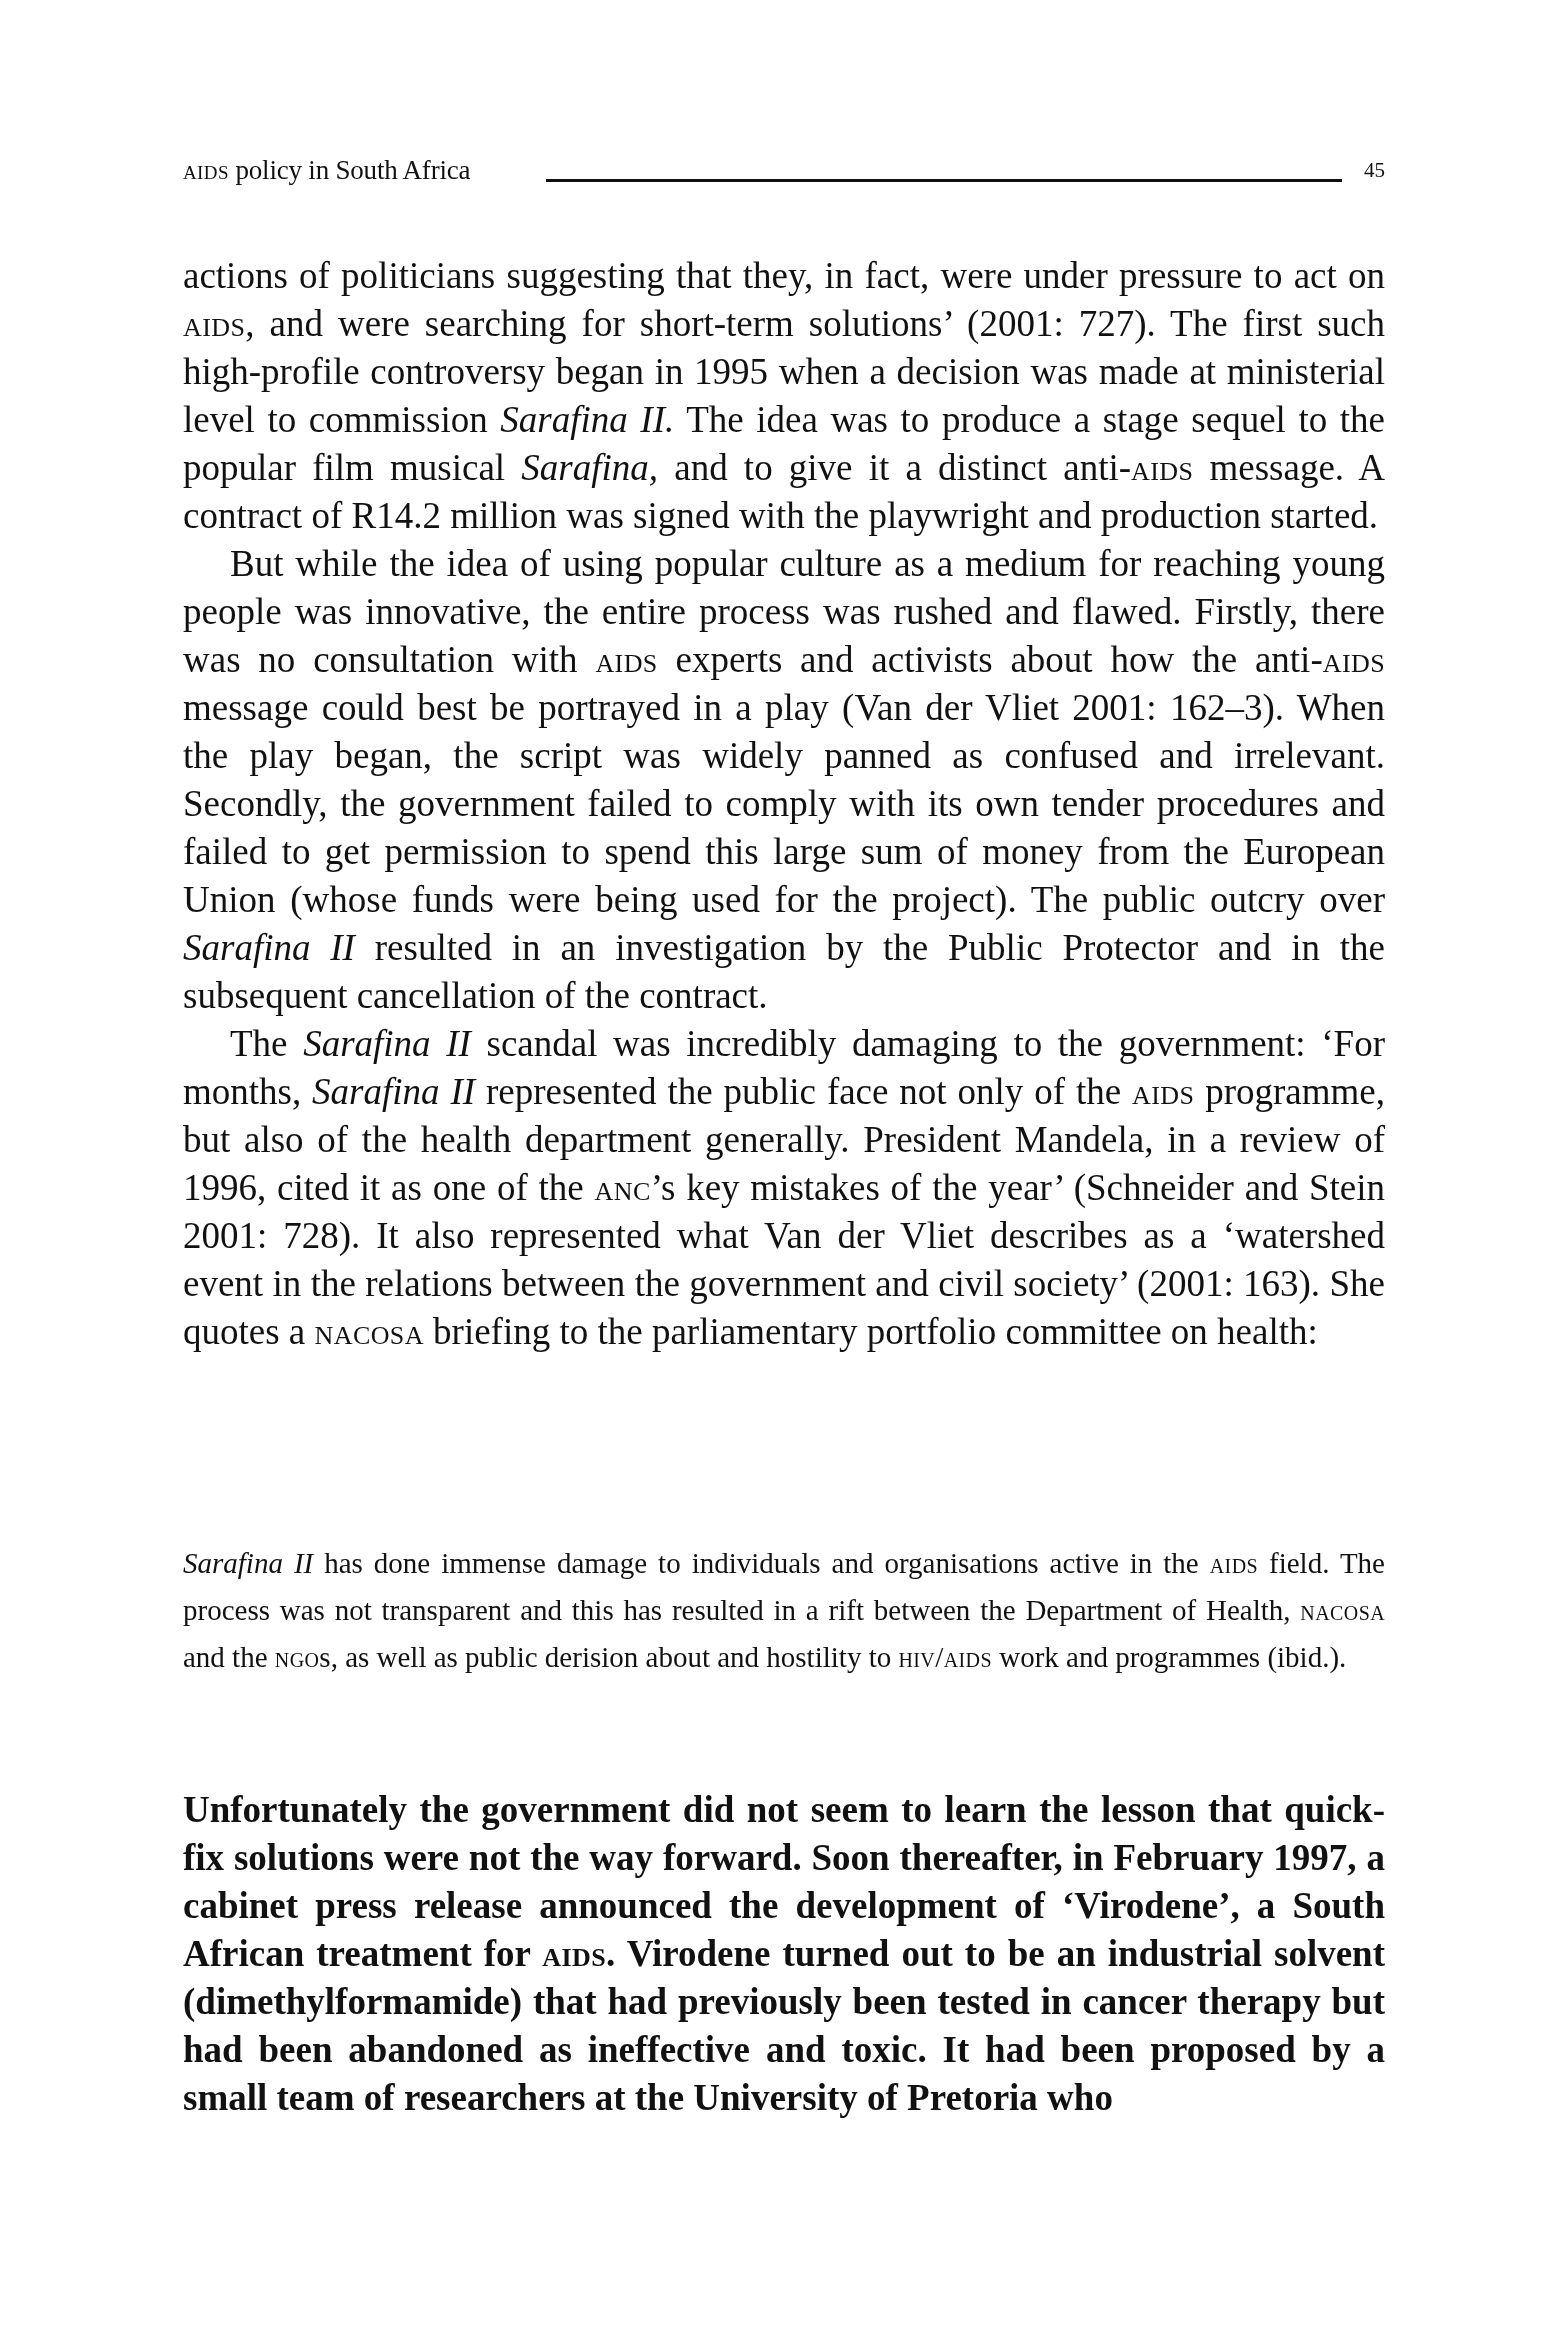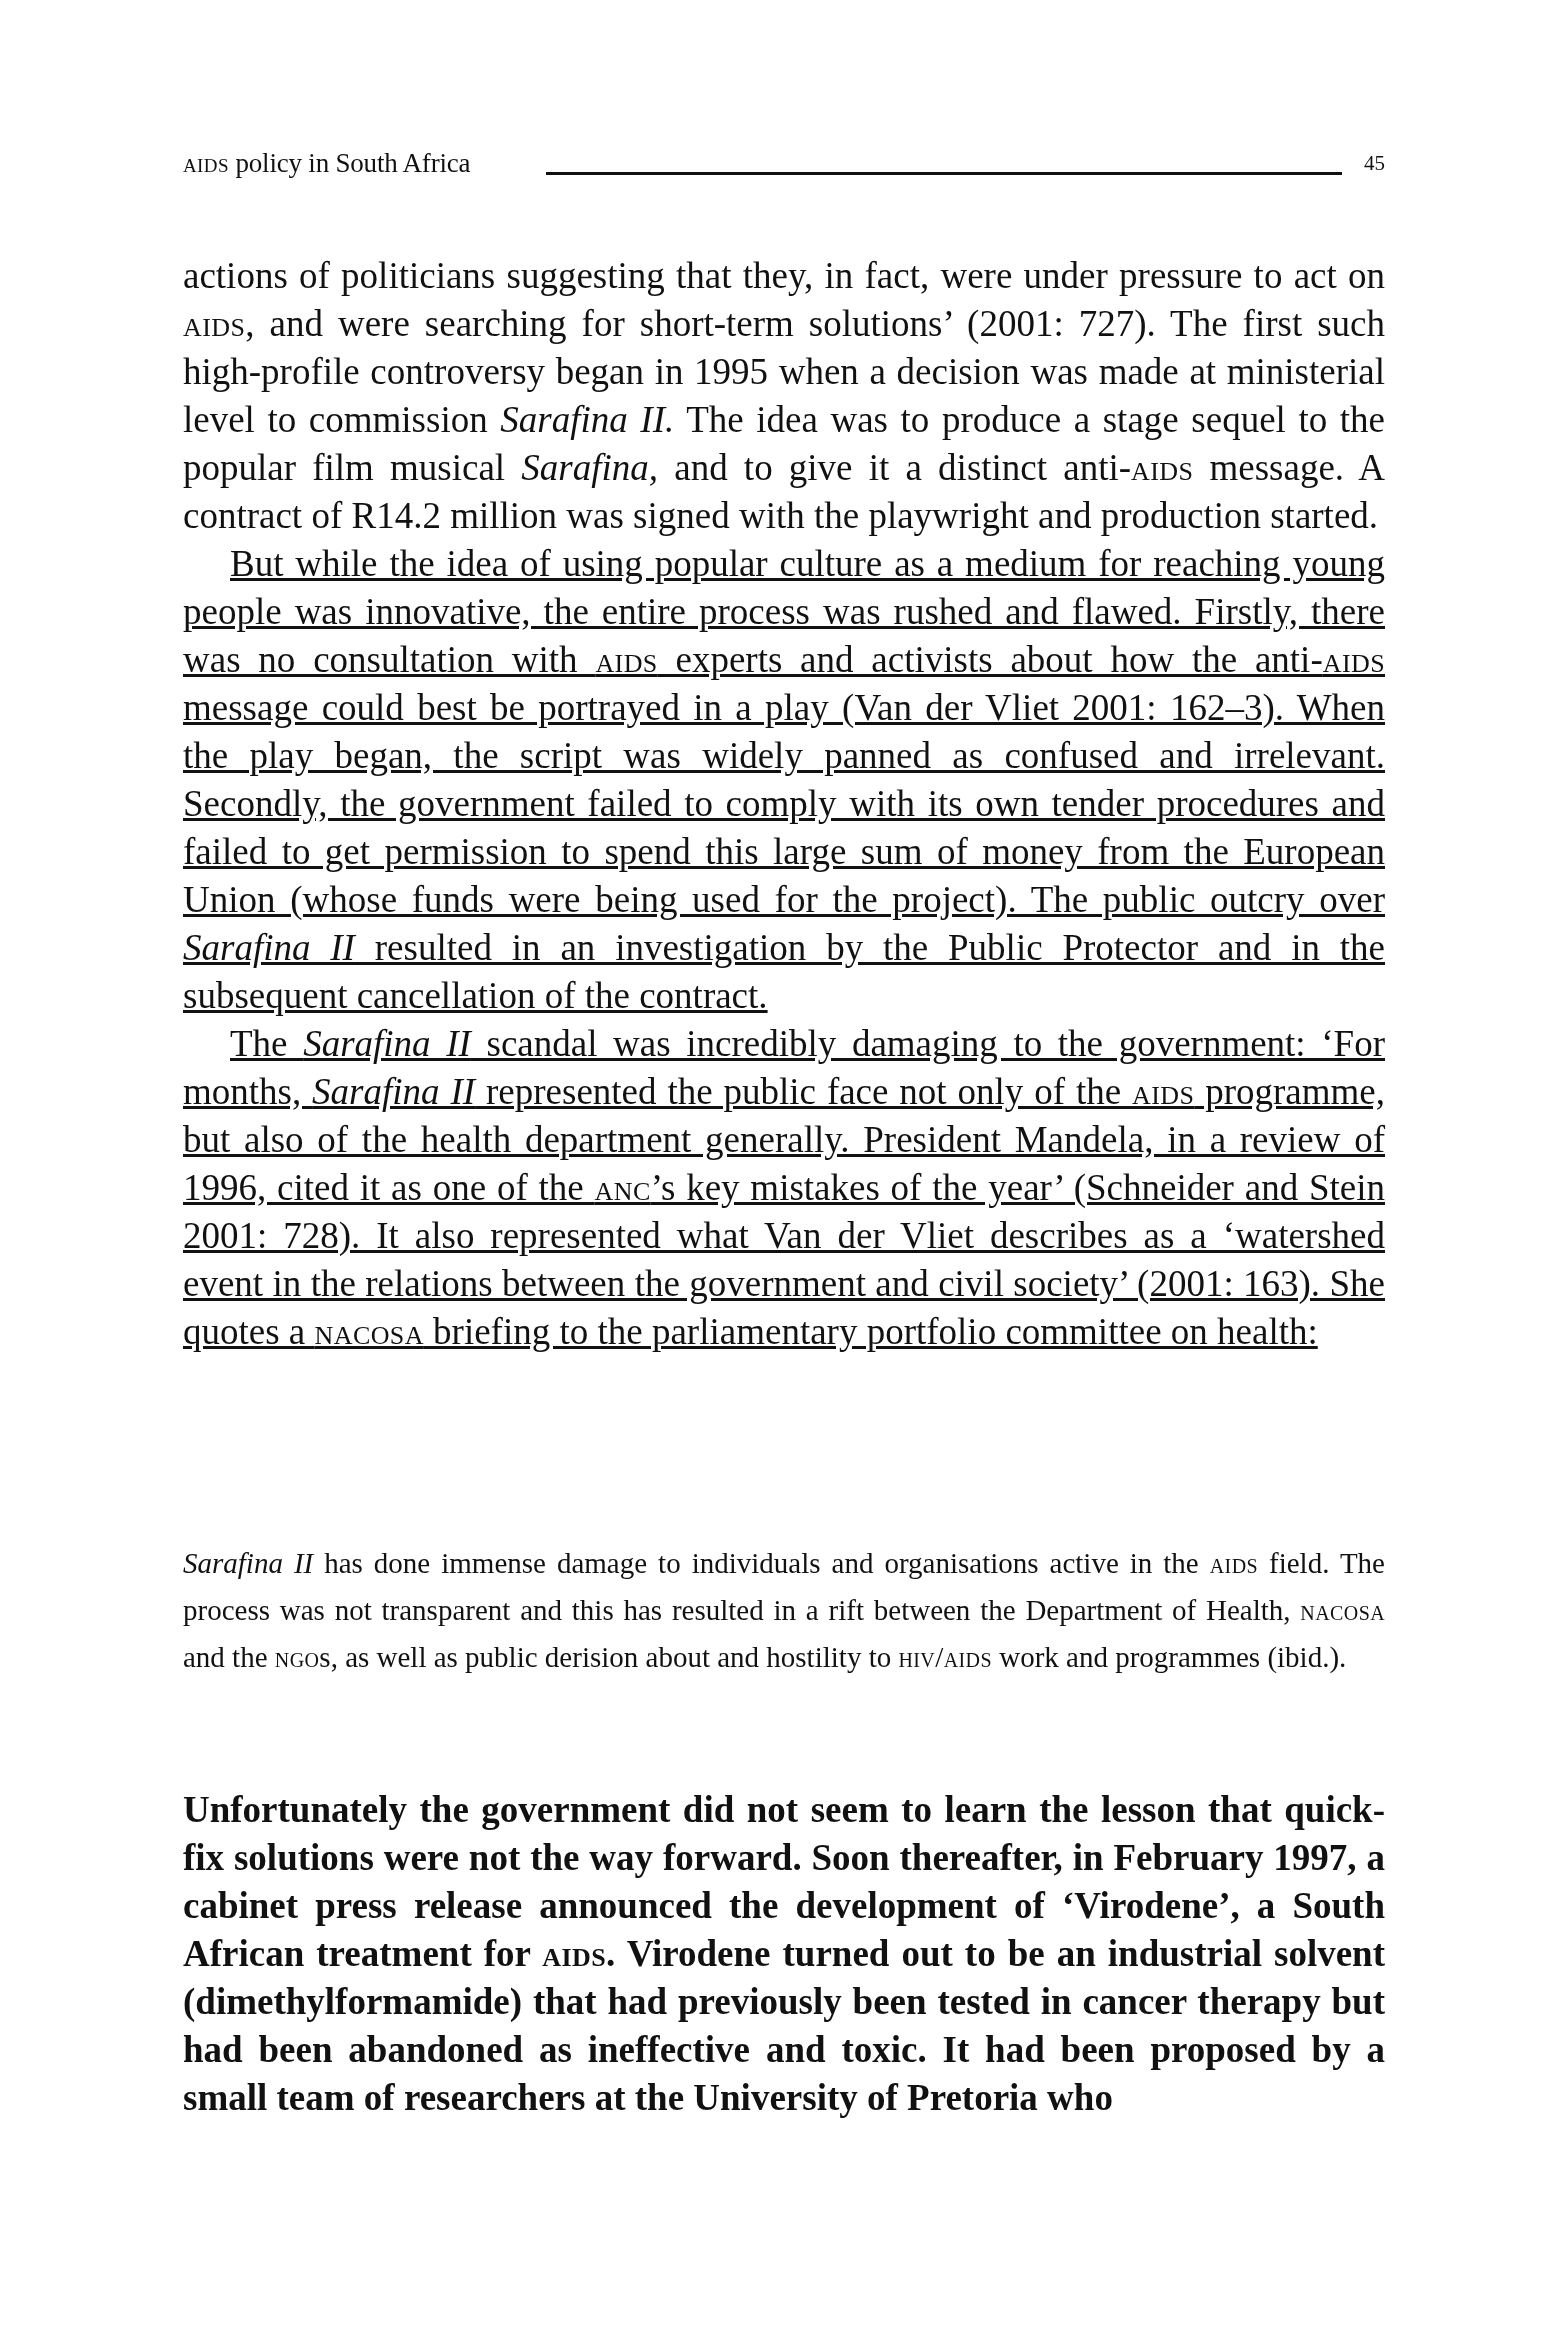--- a/index.html
+++ b/index.html
@@ -1,31 +1,31 @@
 <!DOCTYPE html>
 <html style="font-size:14px"><head>
 <meta charset="utf-8">
 <style>
   html, body { margin: 0; padding: 0; background: #ffffff; }
   body { width: 1561px; height: 2342px; position: relative; overflow: hidden;
          font-family: "Liberation Serif", "DejaVu Serif", serif; color: #111111; }
   .page { position: absolute; left: 183px; top: 0; width: 1202px; }
 
-  .running-head { position: absolute; left: 0; top: 146px; width: 1202px; height: 35px;
+  .running-head { position: absolute; left: 0; top: 153px; width: 1202px; height: 35px;
                   font-size: 27px; line-height: 35px; text-align: right; }
   .running-head .title { position: absolute; left: 0; top: 0; white-space: nowrap; letter-spacing: -0.2px; }
   .running-head .rule { position: absolute; left: 363px; right: 43px; top: 26px; height: 2.6px; background: #111; }
   .running-head .folio { position: absolute; right: 0; top: 0; font-size: 21px; }
 
   .sc { font-variant: small-caps; text-transform: lowercase; letter-spacing: 0.4px; }
 
   .body-text { position: absolute; left: 0; top: 252px; width: 1202px;
                font-size: 37px; line-height: 48px; text-align: justify; }
   .body-text p { margin: 0; }
-  .body-text p.indent { text-indent: 47px; text-decoration: underline; }
+  .body-text p.indent { text-indent: 47px; }
 
   .blockquote { position: absolute; left: 0; top: 1540px; width: 1202px;
                 font-size: 29px; line-height: 47px; text-align: justify; }
   .blockquote p { margin: 0; }
 
   .body-text-2 { position: absolute; left: 0; top: 1786px; width: 1202px;
                  font-size: 37px; line-height: 48px; text-align: justify; }
   .body-text-2 p { margin: 0; font-weight: bold; }
   em { font-style: italic; }
 </style>

